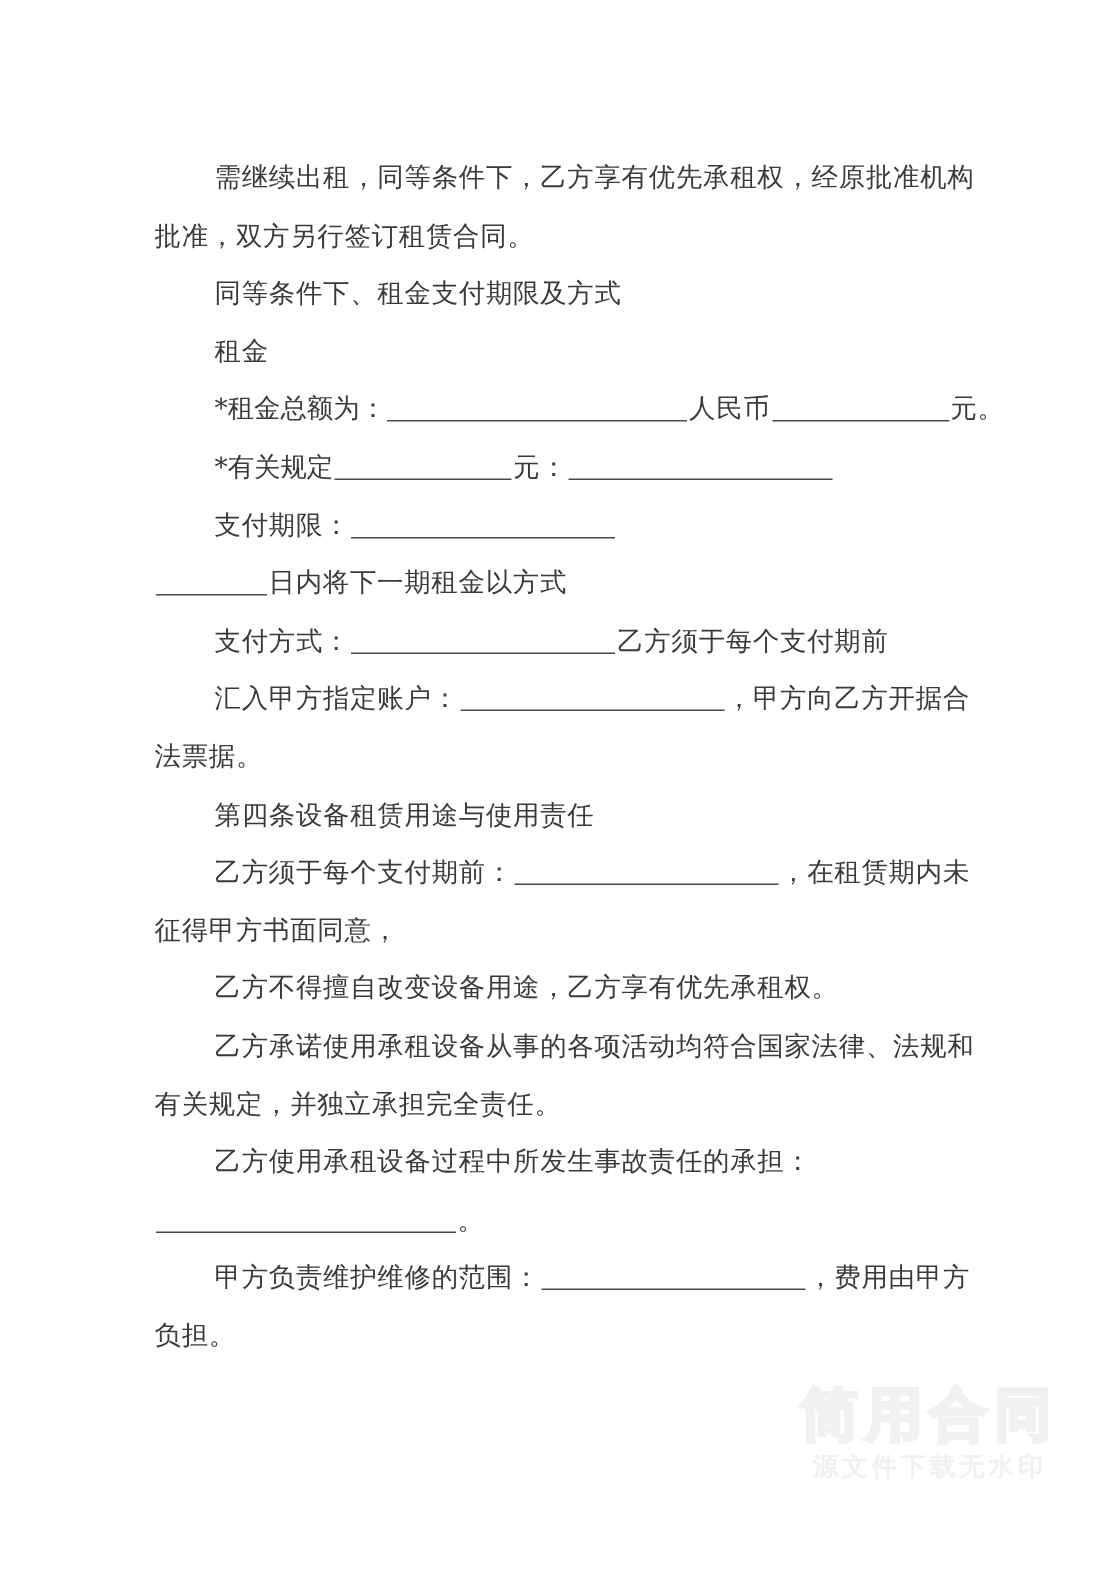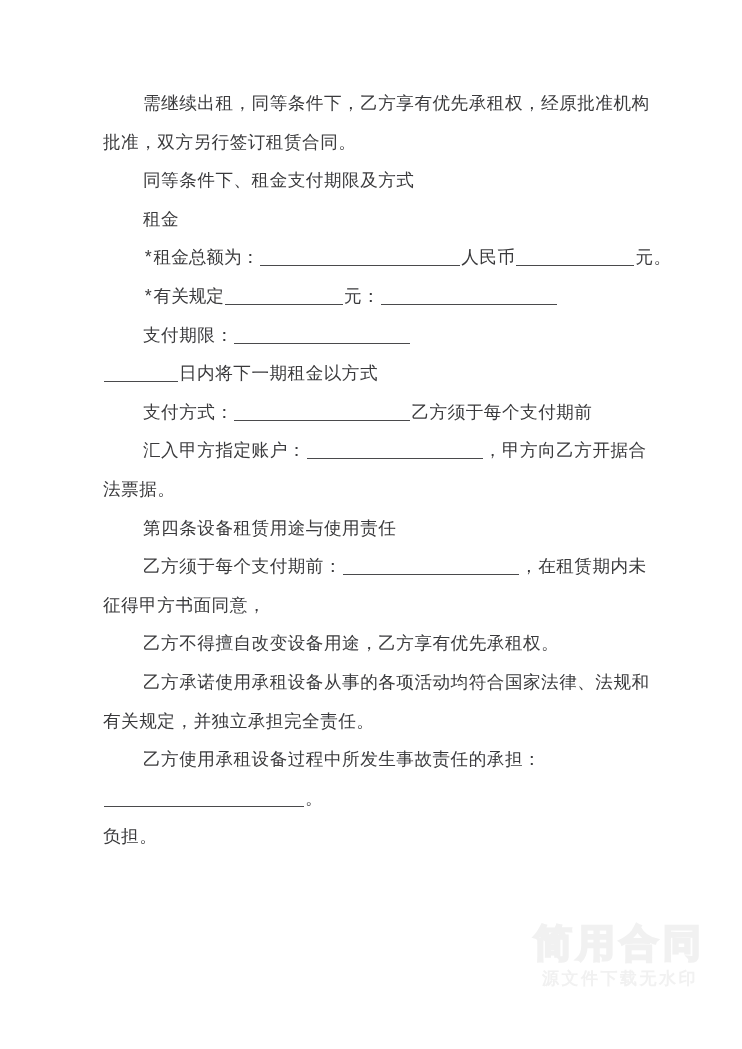--- a/index.html
+++ b/index.html
@@ -19,21 +19,21 @@
   #page {
     position: absolute;
     inset: 0;
     background: #ffffff;
   }
 
   
   #doc-body {
     position: absolute;
     left: 103px;
-    top: 84px;
+    top: 100px;
     width: 536px;
   }
 
   .line {
     height: 38.6px;
     line-height: 38.6px;
     font-size: 17.6px;
     color: #3a3a3c;
     white-space: nowrap;
     letter-spacing: 0.5px;
@@ -50,21 +50,21 @@
     border-bottom: 1.4px solid #4a4a4c;
     vertical-align: -3px;
     height: 16px;
     margin: 0 1px;
   }
   .blank.xs { width: 74px; }
   .blank.sm { width: 118px; }
   .blank.lg { width: 176px; }
   .blank.xl { width: 200px; }
 
-  .star { letter-spacing: 0; font-family: Liberation Mono, monospace; }
+  .star { letter-spacing: 0; }
 
   
   #watermark {
     position: absolute;
     right: 36px;
     bottom: 58px;
     text-align: center;
     pointer-events: none;
     user-select: none;
   }
@@ -164,20 +164,23 @@
 
     <div class="line indent">
       <span>乙方使用承租设备过程中所发生事故责任的承担：</span>
     </div>
 
     <div class="line">
       <span class="blank xl"></span><span>。</span>
     </div>
 
 
+    <div class="line indent">
+      <span>甲方负责维护维修的范围：</span><span class="blank lg"></span><span>，费用由甲方</span>
+    </div>
 
     <div class="line">
       <span>负担。</span>
     </div>
 
   </div>
 
   <div id="watermark">
     <div id="wm-main">简用合同</div>
     <div id="wm-sub">源文件下载无水印</div>

